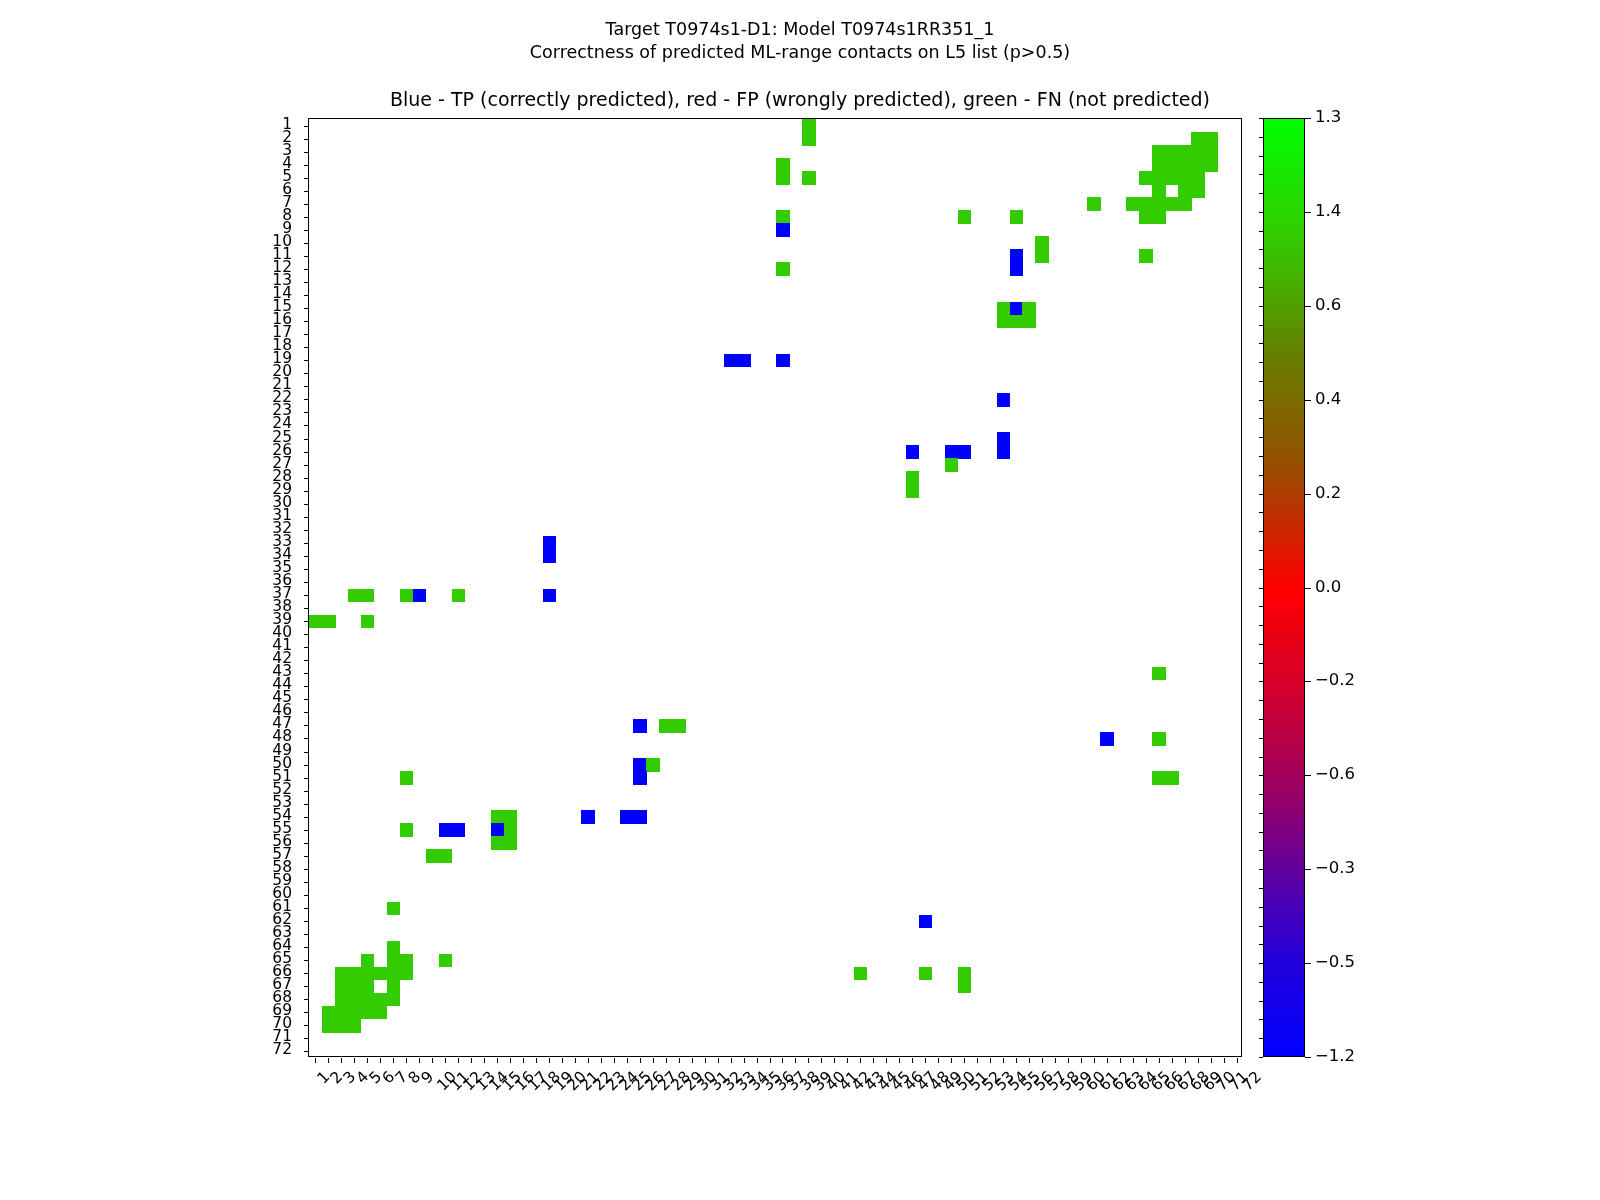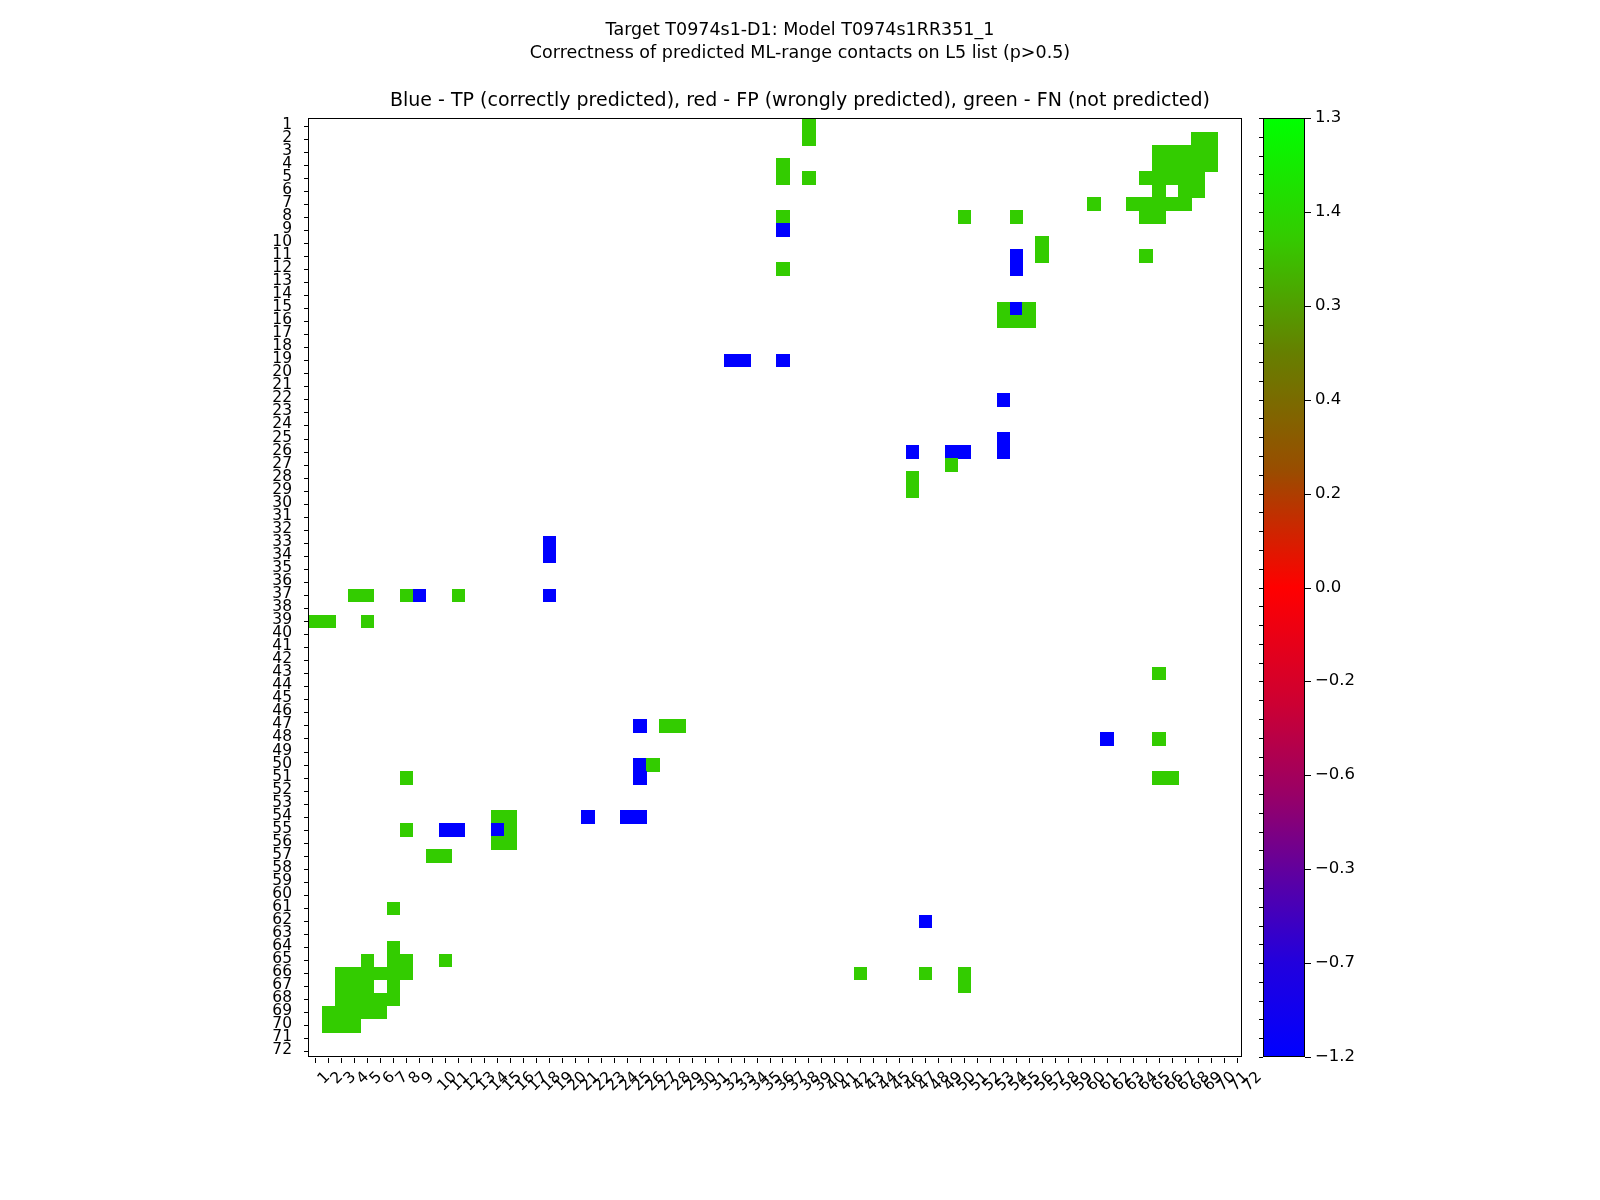--- a/index.html
+++ b/index.html
@@ -679,35 +679,35 @@
     <span style="left: 925.514px; top: 6px;">72</span>
   </div>
 
 <div id="cbar"></div>
 <div id="cbar-ticks">
     <div class="cbtick" style="top: 0px;"></div>
     <div class="cblab" style="top: -9px;">1.3</div>
     <div class="cbtick" style="top: 93.9px;"></div>
     <div class="cblab" style="top: 84.9px;">1.4</div>
     <div class="cbtick" style="top: 187.8px;"></div>
-    <div class="cblab" style="top: 178.8px;">0.3</div>
+    <div class="cblab" style="top: 178.8px;">0.6</div>
     <div class="cbtick" style="top: 281.7px;"></div>
     <div class="cblab" style="top: 272.7px;">0.4</div>
     <div class="cbtick" style="top: 375.6px;"></div>
     <div class="cblab" style="top: 366.6px;">0.2</div>
     <div class="cbtick" style="top: 469.5px;"></div>
     <div class="cblab" style="top: 460.5px;">0.0</div>
     <div class="cbtick" style="top: 563.4px;"></div>
     <div class="cblab" style="top: 554.4px;">−0.2</div>
     <div class="cbtick" style="top: 657.3px;"></div>
     <div class="cblab" style="top: 648.3px;">−0.6</div>
     <div class="cbtick" style="top: 751.2px;"></div>
     <div class="cblab" style="top: 742.2px;">−0.3</div>
     <div class="cbtick" style="top: 845.1px;"></div>
-    <div class="cblab" style="top: 836.1px;">−0.7</div>
+    <div class="cblab" style="top: 836.1px;">−0.5</div>
     <div class="cbtick" style="top: 939px;"></div>
     <div class="cblab" style="top: 930px;">−1.2</div>
     <div class="cbminor" style="top: 0px; left: -46px; width: 4px;"></div>
     <div class="cbminor" style="top: 18.78px; left: -46px; width: 4px;"></div>
     <div class="cbminor" style="top: 37.56px; left: -46px; width: 4px;"></div>
     <div class="cbminor" style="top: 56.34px; left: -46px; width: 4px;"></div>
     <div class="cbminor" style="top: 75.12px; left: -46px; width: 4px;"></div>
     <div class="cbminor" style="top: 93.9px; left: -46px; width: 4px;"></div>
     <div class="cbminor" style="top: 112.68px; left: -46px; width: 4px;"></div>
     <div class="cbminor" style="top: 131.46px; left: -46px; width: 4px;"></div>

